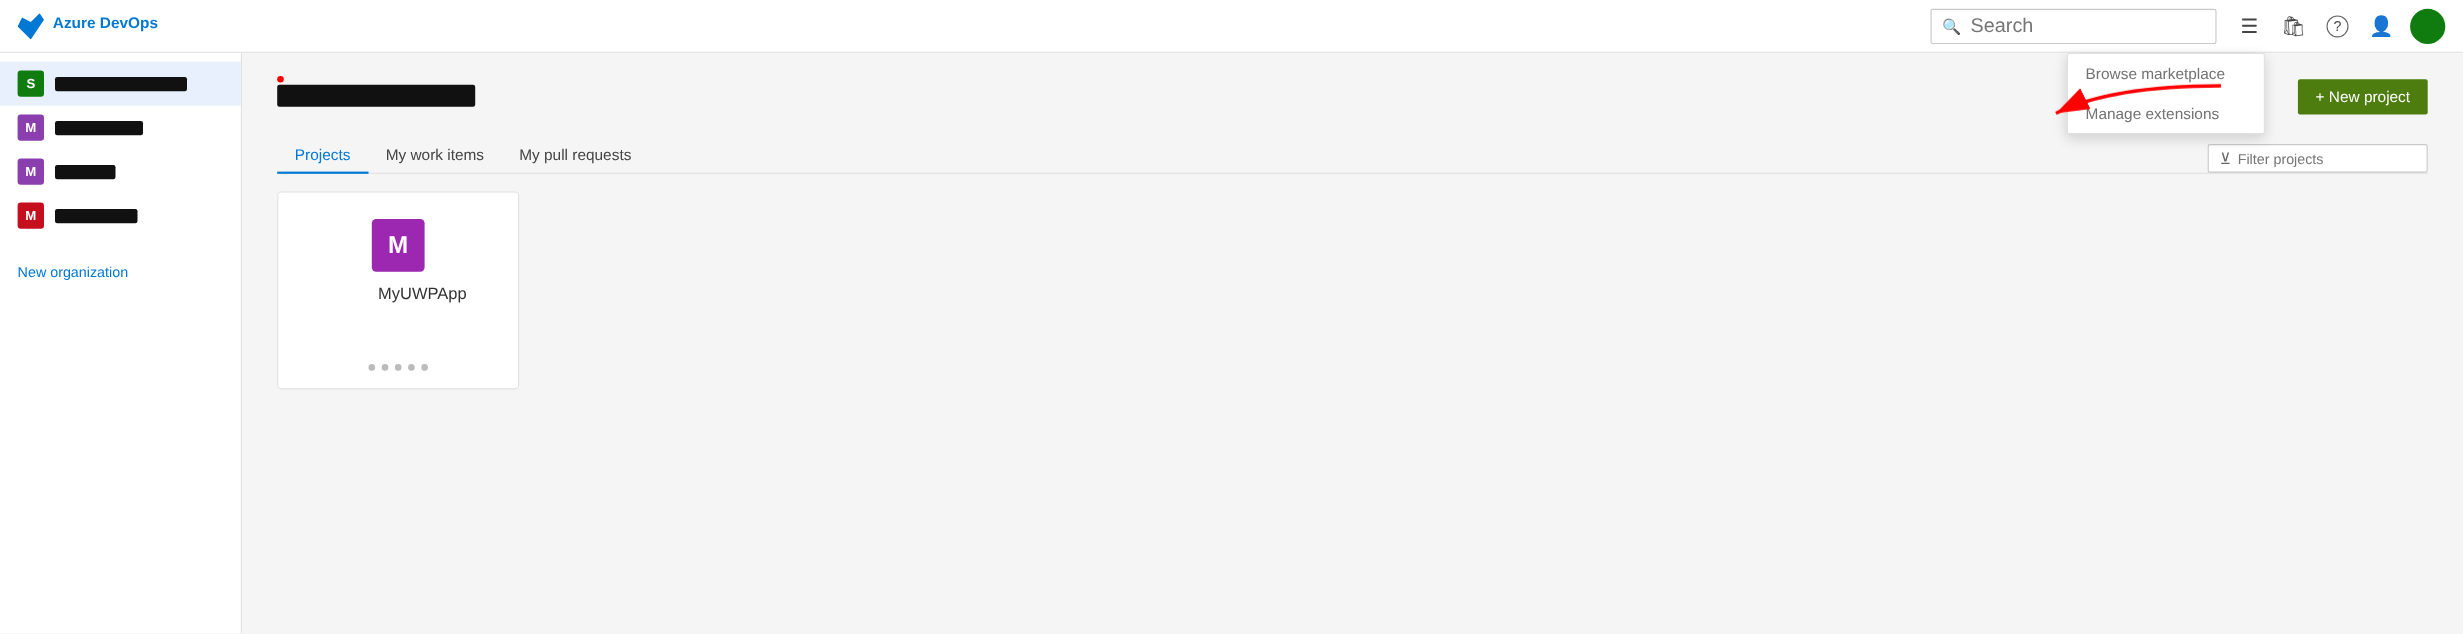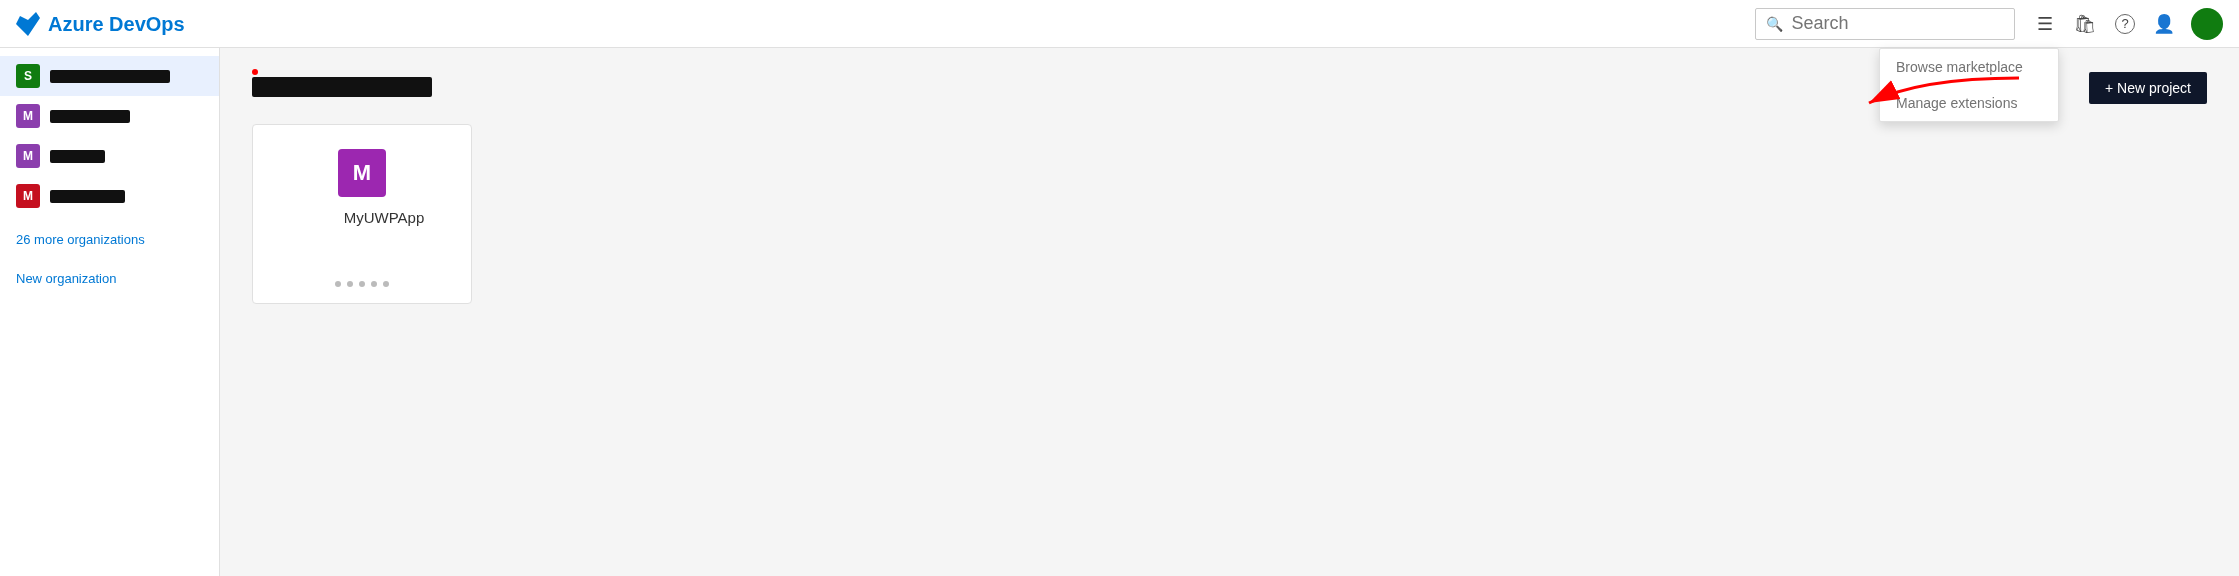--- a/index.html
+++ b/index.html
@@ -11,25 +11,25 @@
       align-items: center;
       background: #fff;
       height: 48px;
       padding: 0 16px;
       border-bottom: 1px solid #e0e0e0;
       position: relative;
       z-index: 100;
     }
     .navbar-logo {
       display: flex;
-      align-items: flex-end;
+      align-items: flex-start;
       gap: 8px;
       color: #0078d4;
       font-weight: 600;
-      font-size: 20px;
+      font-size: 14px;
       flex-shrink: 0;
     }
     .navbar-logo svg { width: 24px; height: 24px; }
     .navbar-spacer { flex: 1; }
     .search-box {
       display: flex;
       align-items: center;
       border: 1px solid #c8c8c8;
       border-radius: 2px;
       background: #fff;
@@ -160,21 +160,21 @@
     .page-title-dot {
       width: 6px;
       height: 6px;
       background: red;
       border-radius: 50%;
       position: absolute;
       top: -8px;
       left: 0;
     }
     .new-project-btn {
-      background: #0f172a;
+      background: #4d7c0f;
       color: #fff;
       border: none;
       border-radius: 2px;
       padding: 8px 16px;
       font-size: 14px;
       cursor: pointer;
       display: flex;
       align-items: center;
       gap: 6px;
       font-weight: 500;
@@ -349,35 +349,44 @@
     </div>
     <div class="sidebar-item">
       <div class="org-avatar" style="background:#8b3ead;">M</div>
       <span class="org-label redacted" style="width:55px;">&nbsp;</span>
     </div>
     <div class="sidebar-item">
       <div class="org-avatar" style="background:#c50f1f;">M</div>
       <span class="org-label redacted" style="width:75px;">&nbsp;</span>
     </div>
     <div class="sidebar-divider"></div>
-    <a class="sidebar-link">26 more organizations</a>
     <div class="sidebar-divider"></div>
     <a class="sidebar-link">New organization</a>
   </div>
 
   <div class="content">
     <div class="page-header">
       <div style="position:relative;">
         <div class="page-title-redacted">
           <div class="page-title-dot"></div>
         </div>
       </div>
       <button class="new-project-btn">+ New project</button>
     </div>
 
+    <div class="tabs">
+      <div class="tab active">Projects</div>
+      <div class="tab">My work items</div>
+      <div class="tab">My pull requests</div>
+      <div style="flex:1;"></div>
+      <div class="filter-input">
+        <span style="color:#666;font-size:14px;">⊻</span>
+        <input type="text" placeholder="Filter projects" style="">
+      </div>
+    </div>
 
     <div class="projects-grid">
       <div class="project-card">
         <div class="project-avatar" style="background:#9c27b0;">
           <span>M</span>
         </div>
         <div class="project-name">MyUWPApp</div>
         <div class="card-dots">
           <div class="card-dot"></div>
           <div class="card-dot"></div>

